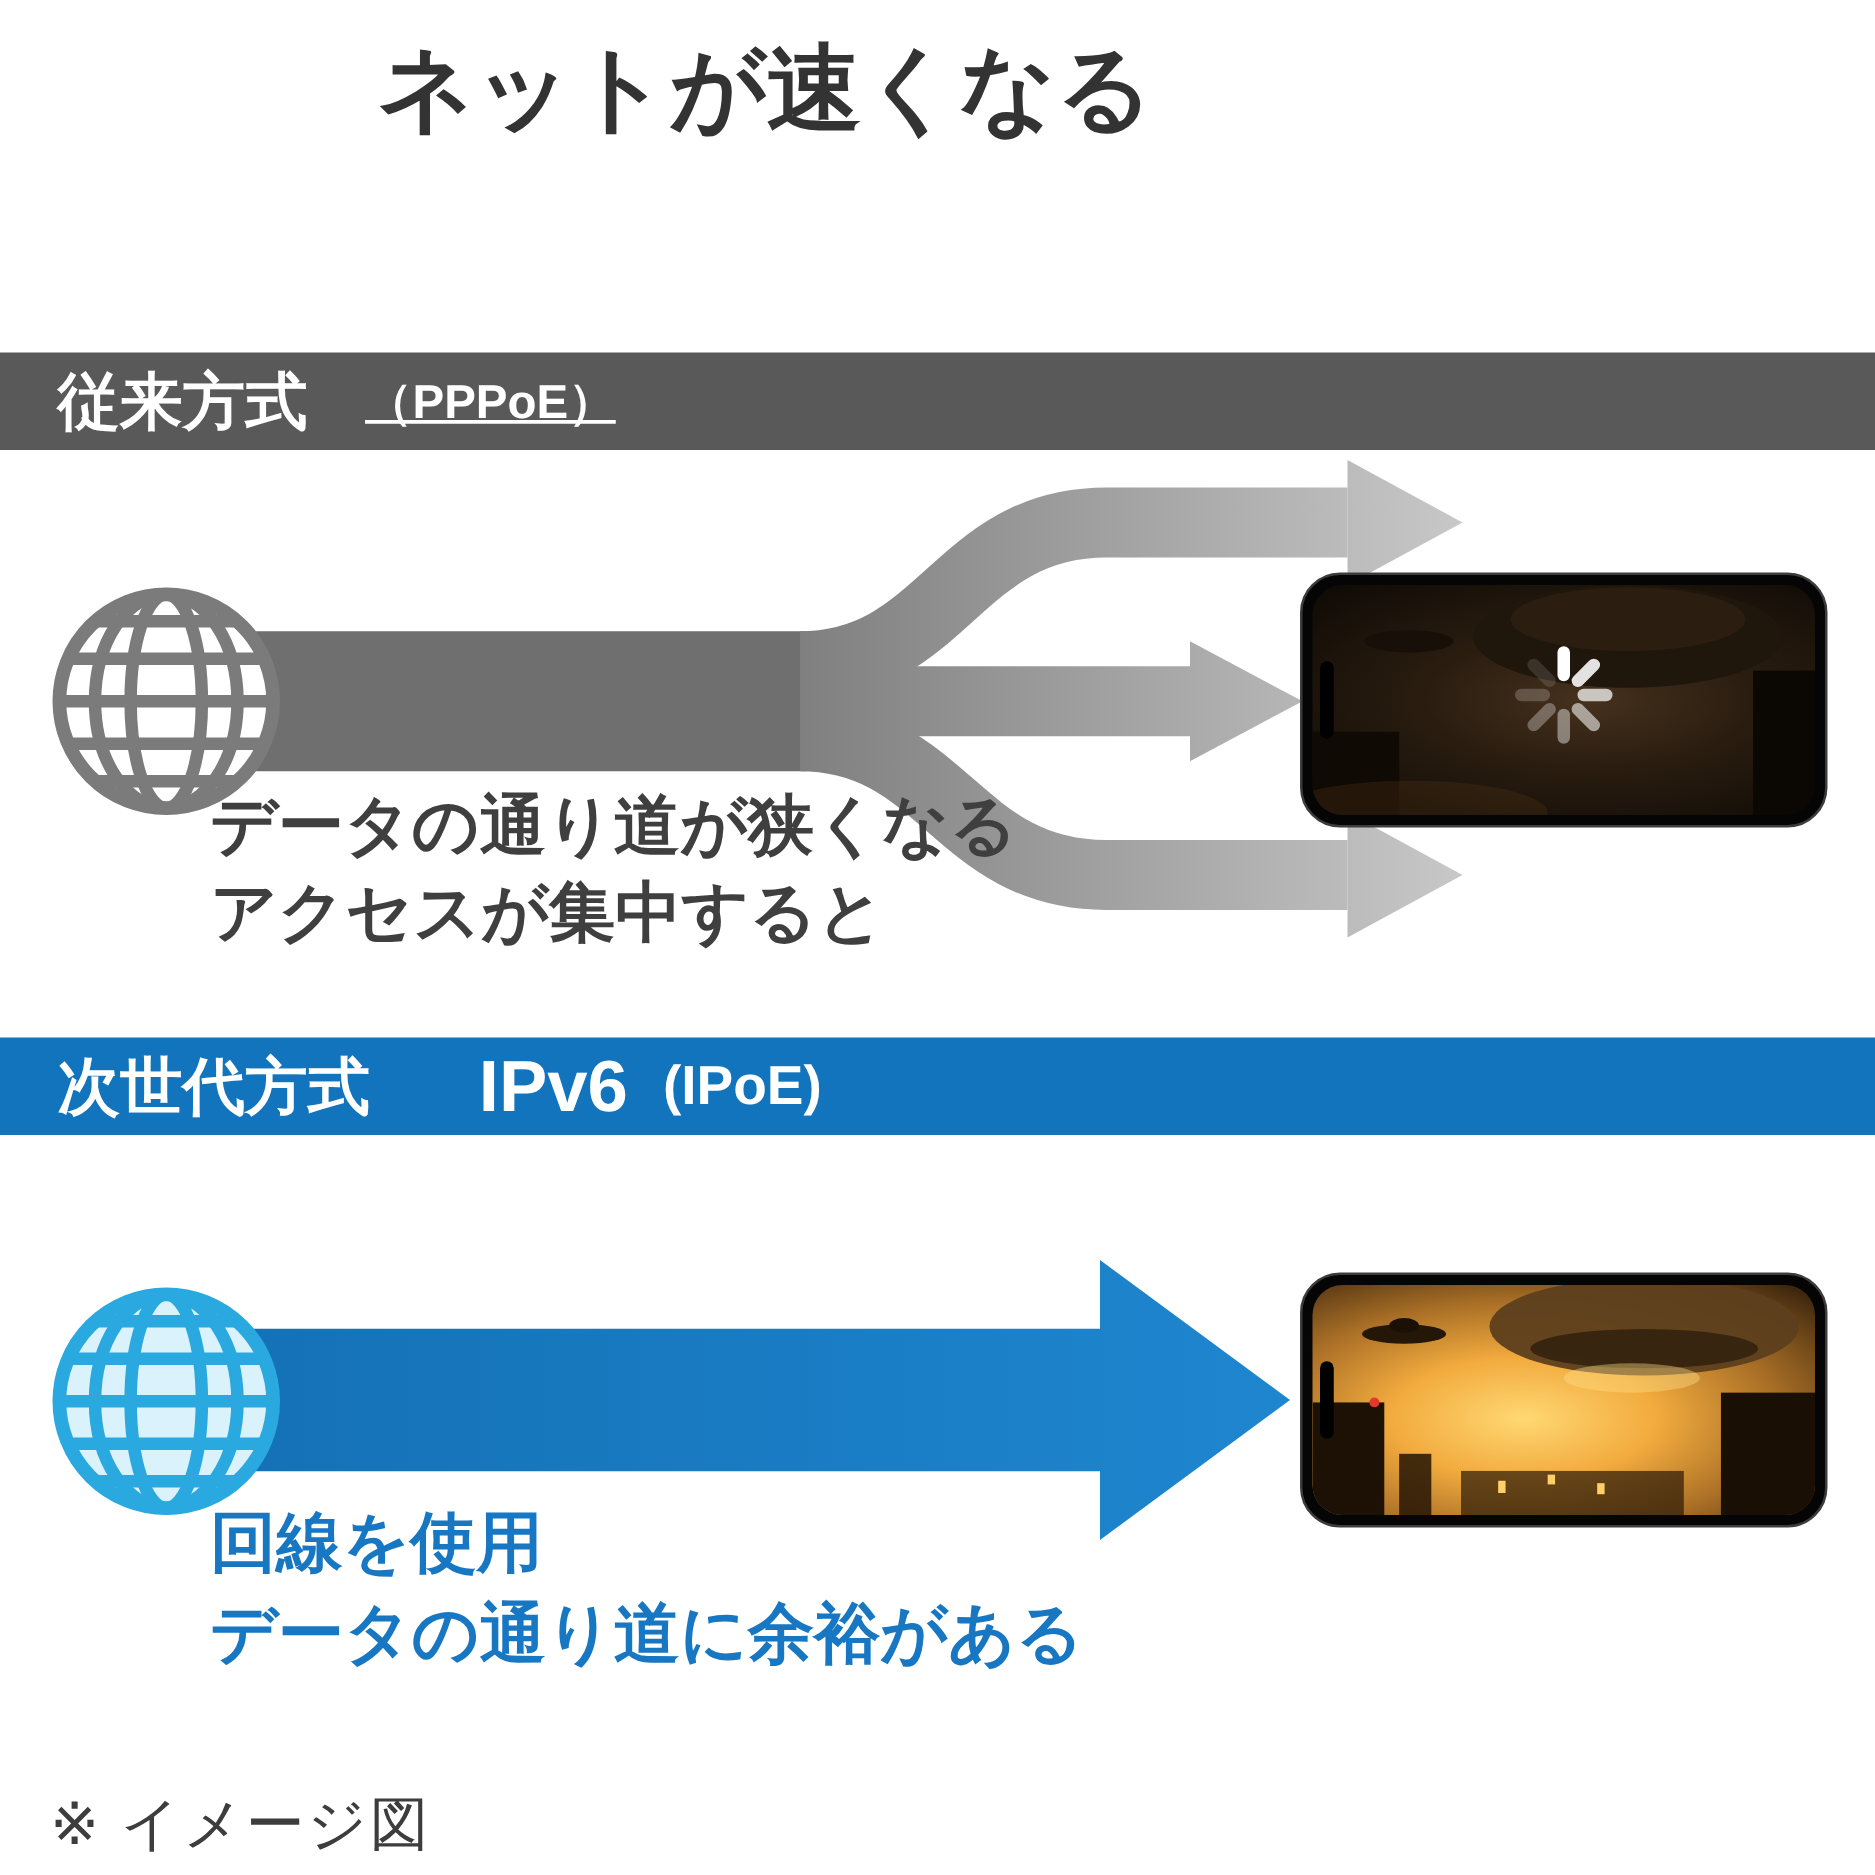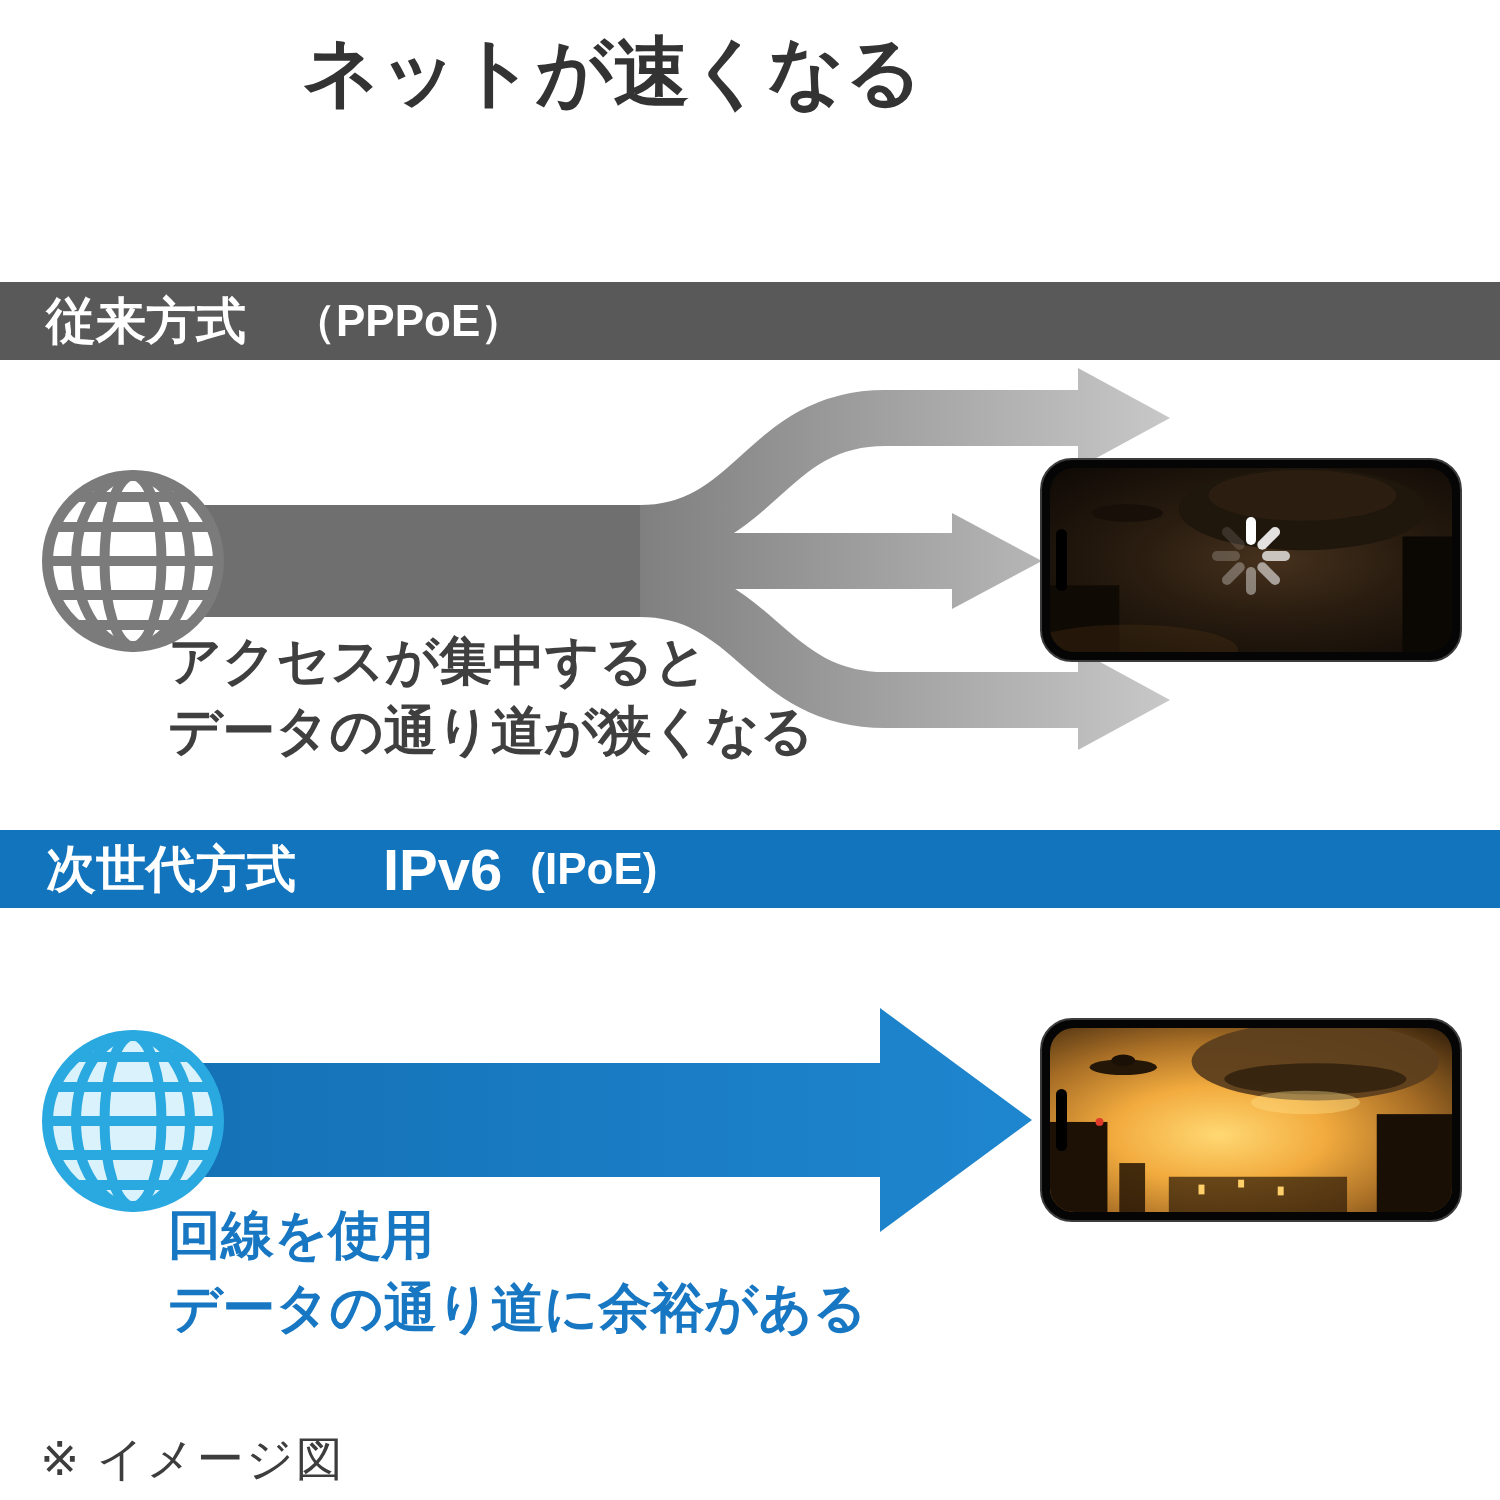--- a/index.html
+++ b/index.html
@@ -15,21 +15,21 @@
            font-weight: 700; color: var(--title-text, #333); }
   .title-line1 { font-size: 76px; line-height: 1.32; }
   .title-line2 { font-size: 84px; line-height: 1.22; }
 
   
   .banner { position: absolute; left: 0; width: 1500px; height: 78px;
             display: flex; align-items: center; padding-left: 46px; color: #fff; font-weight: 700; }
   .banner--gray { top: 282px; background: var(--banner-gray, #595959); }
   .banner--blue { top: 830px; background: var(--banner-blue, #1274bc); }
   .banner-label { font-size: 50px; }
-  .banner-sub--gray { font-size: 44px; margin-left: 46px; }
+  .banner-sub--gray { font-size: 38px; margin-left: 46px; text-decoration: underline; }
   .banner-tech { font-size: 58px; margin-left: 87px; }
   .banner-sub--blue { font-size: 44px; margin-left: 28px; }
 
   
   .arrows-split { position: absolute; left: 0; top: 360px; }
   .arrow-straight { position: absolute; left: 0; top: 990px; }
   .globe { position: absolute; }
   .globe--gray { left: 38px; top: 466px; }
   .globe--cyan { left: 38px; top: 1026px; }
 
@@ -120,22 +120,22 @@
             <line x1="0" y1="-16" x2="0" y2="-34" transform="rotate(225)" opacity="0.3"></line>
             <line x1="0" y1="-16" x2="0" y2="-34" transform="rotate(270)" opacity="0.2"></line>
             <line x1="0" y1="-16" x2="0" y2="-34" transform="rotate(315)" opacity="0.12"></line>
           </g>
         </svg>
       </div>
       <div class="camera-pill"></div>
     </div>
 
     <div class="caption caption--gray">
+      <div>データの通り道が狭くなる</div>
       <div>アクセスが集中すると</div>
-      <div>データの通り道が狭くなる</div>
     </div>
   </section>
 
   <section>
     <div class="banner banner--blue">
       <span class="banner-label">次世代方式</span>
       <span class="banner-tech">IPv6</span>
       <span class="banner-sub--blue">(IPoE)</span>
     </div>
 

